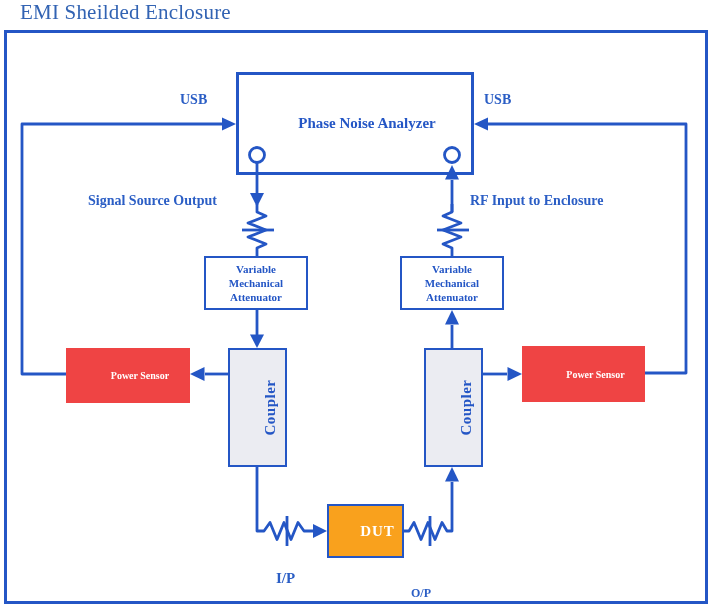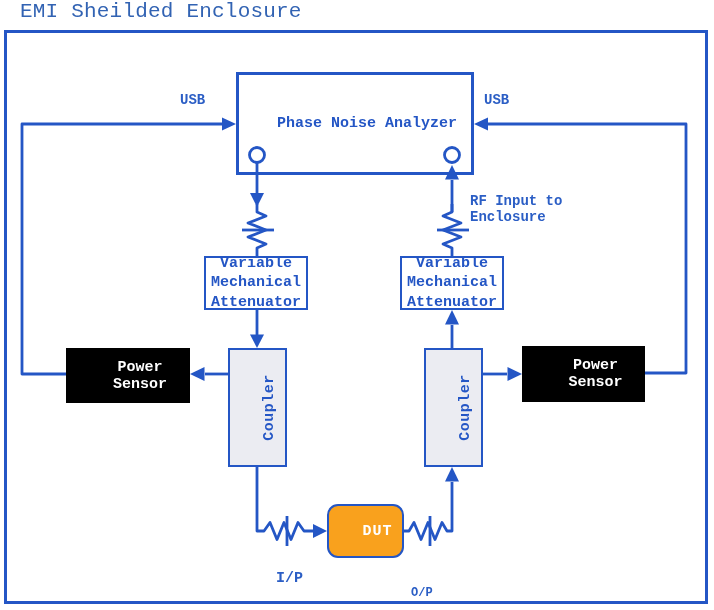--- a/index.html
+++ b/index.html
@@ -1,50 +1,50 @@
 <!DOCTYPE html>
 <html><head>
 <meta charset="utf-8">
 <style>
   html,body{margin:0;padding:0;background:#fff;}
   .stage{
     position:relative;width:714px;height:610px;background:#ffffff;
-    font-family:Liberation Mono, monospace;overflow:hidden;
+    font-family:Liberation Serif, serif;overflow:hidden;
   }
   .title{
     position:absolute;left:20px;top:0px;font-size:21px;font-weight:normal;
     color:#3263b3;letter-spacing:0.2px;
   }
   .enclosure{
     position:absolute;left:4px;top:30px;width:704px;height:574px;
     border:3px solid #2456c5;box-sizing:border-box;background:transparent;
   }
   .box{
     position:absolute;box-sizing:border-box;border:3px solid #2456c5;
     display:flex;align-items:center;justify-content:center;text-align:center;padding-left:24px;
   }
   .pna{left:236px;top:72px;width:238px;height:103px;background:#fff;
        color:#2456c5;font-weight:bold;font-size:15px;}
   .att{width:104px;height:54px;background:#fff;color:#2456c5;
-       font-weight:bold;font-size:15px;line-height:1.3;border-width:2.5px;
+       font-weight:bold;font-size:11px;line-height:1.3;border-width:2.5px;
        padding:8px;}
   .att-left{left:204px;top:256px;}
   .att-right{left:400px;top:256px;}
   .coupler{width:59px;height:119px;background:#ebecf2;border-width:2.5px;}
   .coupler span{transform:rotate(-90deg);white-space:nowrap;color:#2456c5;
        font-weight:bold;font-size:15px;letter-spacing:0.5px;}
   .coupler-left{left:228px;top:348px;}
   .coupler-right{left:424px;top:348px;}
-  .ps{background:#000000;color:#ffffff;font-weight:bold;font-size:15px;
+  .ps{background:#ef4444;color:#ffffff;font-weight:bold;font-size:10px;
       border:none;}
   .ps-left{left:66px;top:348px;width:124px;height:55px;}
   .ps-right{left:522px;top:346px;width:123px;height:56px;}
   .dut{left:327px;top:504px;width:77px;height:54px;background:#f9a11d;
        color:#fff;font-weight:bold;font-size:15px;letter-spacing:1px;
-       border-width:2.5px;border-radius:11px;}
+       border-width:2.5px;}
   .lbl{
     position:absolute;color:#2b5ec5;font-weight:bold;font-size:14px;
     text-align:left;
   }
   .lbl-usb-left{left:180px;top:92px;width:45px;}
   .lbl-usb-right{left:484px;top:92px;width:45px;}
   .lbl-sso{left:88px;top:193px;width:150px;}
   .lbl-rfi{left:470px;top:193px;width:142px;}
   .lbl-ip{left:276px;top:570px;width:40px;font-size:15px;}
   .lbl-op{left:411px;top:570px;width:40px;font-size:12px;margin-top:16px;}
@@ -83,20 +83,21 @@
   <div class="box ps ps-right">
     <span>Power Sensor</span>
   </div>
 
   <div class="box dut">
     <span>DUT</span>
   </div>
 
   <div class="lbl lbl-usb-left">USB</div>
   <div class="lbl lbl-usb-right">USB</div>
+  <div class="lbl lbl-sso">Signal Source Output</div>
   <div class="lbl lbl-rfi">RF Input to Enclosure</div>
   <div class="lbl lbl-ip">I/P</div>
   <div class="lbl lbl-op">O/P</div>
 
   <svg class="wires" width="714" height="610" viewBox="0 0 714 610" stroke="#2456c5" stroke-width="2.8" fill="none" stroke-linejoin="round" stroke-linecap="butt">
 
     <g>
       <polyline points="226,124 22,124 22,374 66,374"></polyline>
       <polygon points="236,124 222,117.5 222,130.5" fill="#2456c5" stroke="none"></polygon>
     </g>

